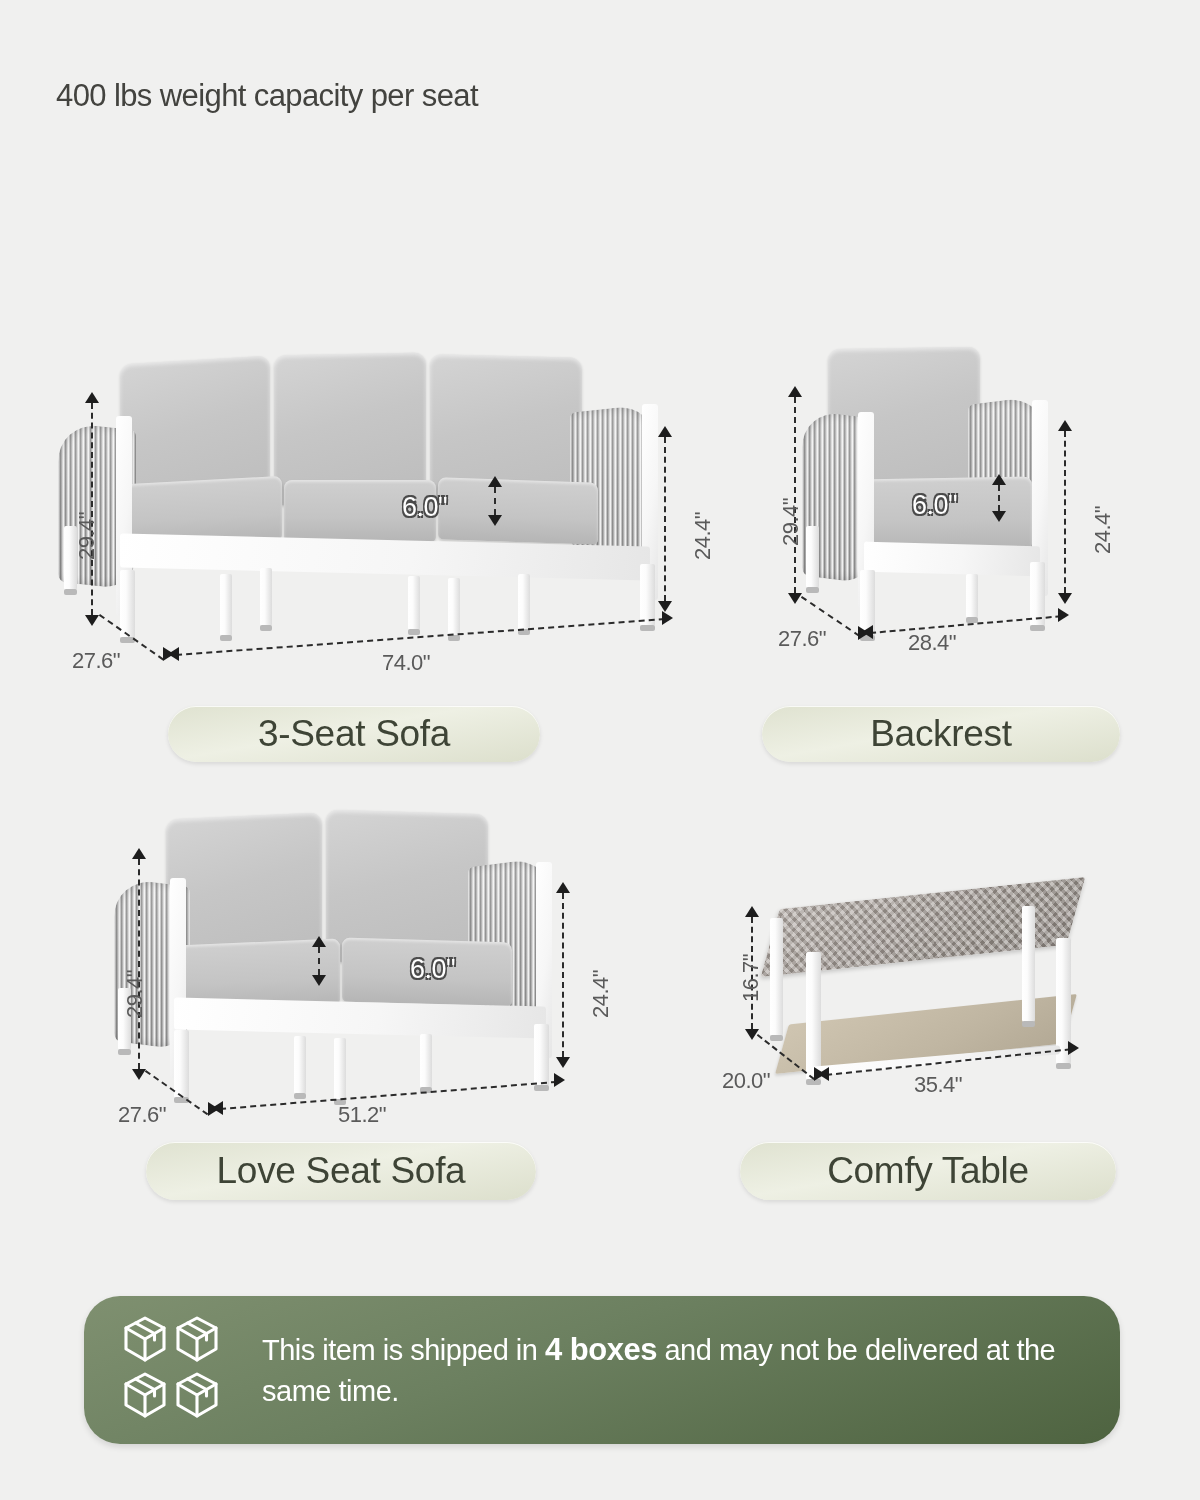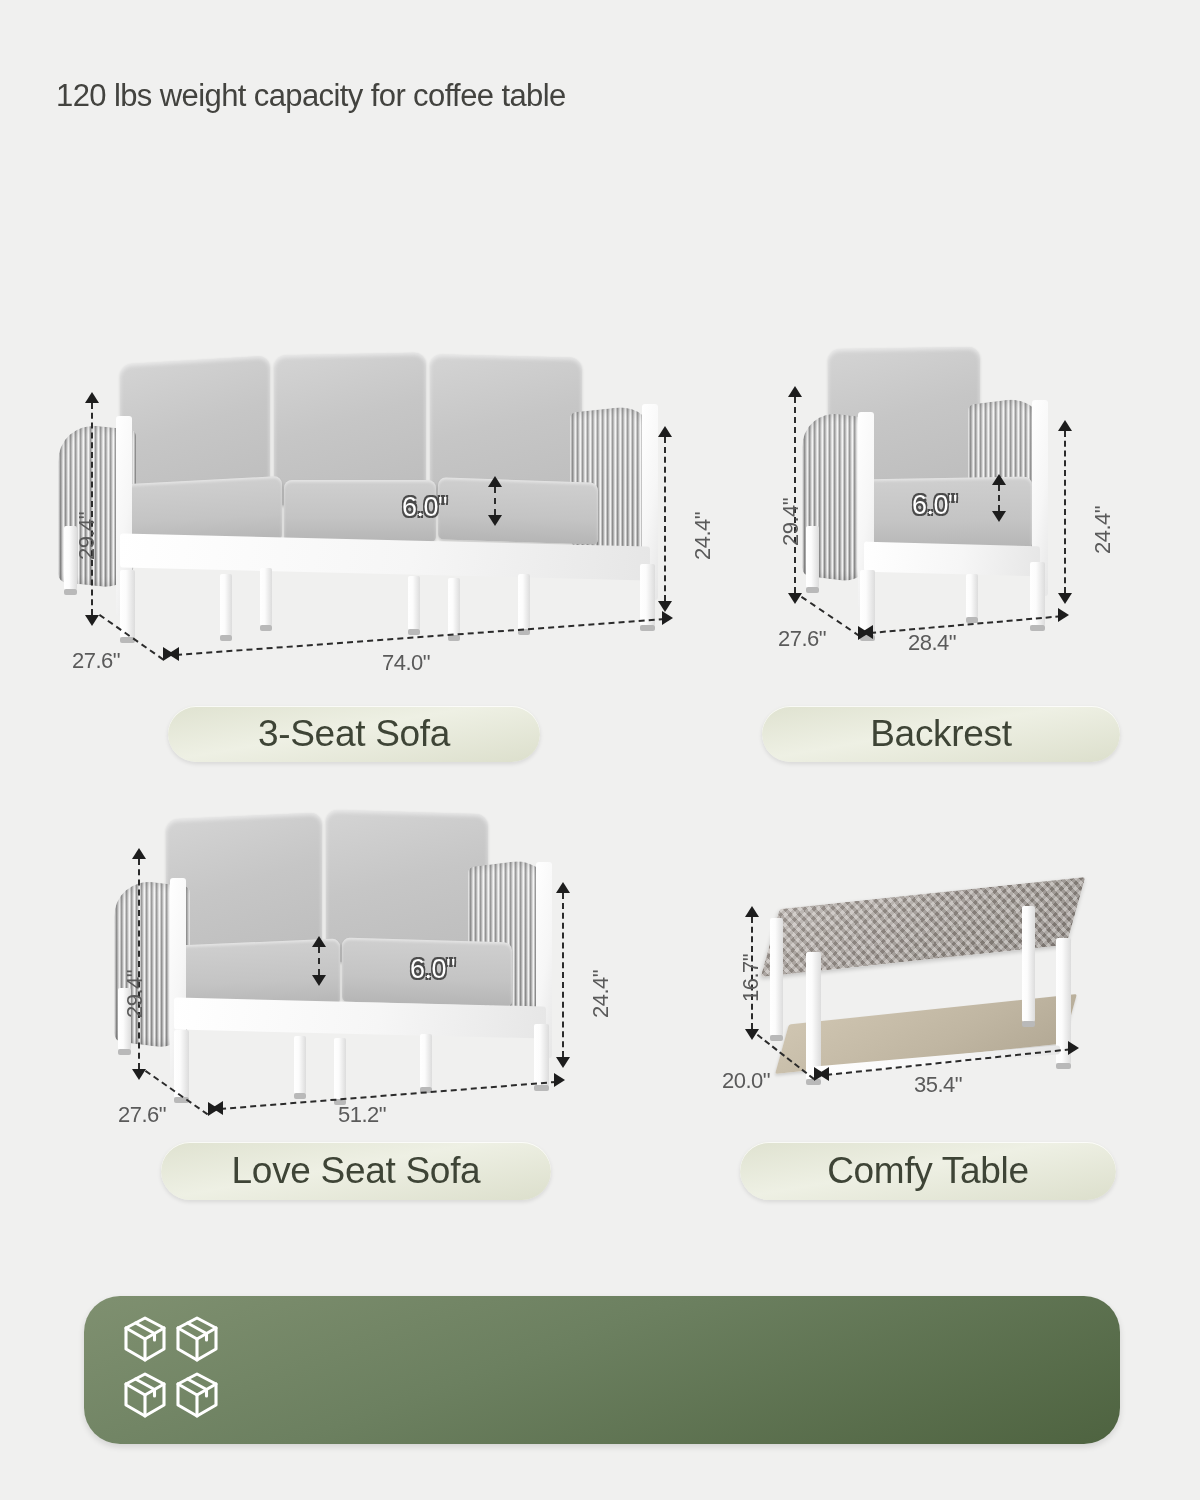--- a/index.html
+++ b/index.html
@@ -104,21 +104,21 @@
     display: flex; align-items: center; justify-content: center;
     background: linear-gradient(170deg,#dfe2d0 0%,#eef0e4 45%,#dcdfcc 100%);
     border-radius: 30px;
     box-shadow: 0 2px 4px rgba(0,0,0,.10), inset 0 1px 0 rgba(255,255,255,.8);
     font-size: 37px;
     color: #3e4436;
     letter-spacing: -0.3px;
   }
   #pill-sofa     { left: 168px; top: 706px; width: 372px; height: 56px; }
   #pill-armchair { left: 762px; top: 706px; width: 358px; height: 56px; }
-  #pill-loveseat { left: 161px; top: 1142px; width: 390px; height: 58px; }
+  #pill-loveseat { left: 146px; top: 1142px; width: 390px; height: 58px; }
   #pill-table    { left: 740px; top: 1142px; width: 376px; height: 58px; }
 
   
   #ship-banner {
     position: absolute; left: 84px; top: 1296px; width: 1036px; height: 148px;
     border-radius: 36px;
     background: linear-gradient(160deg,#7f9070 0%,#6c8060 42%,#4e6340 100%);
     display: flex; align-items: center; padding-left: 38px;
     box-shadow: 0 3px 6px rgba(0,0,0,.12);
   }
@@ -127,21 +127,21 @@
     margin-left: 36px; color: #ffffff; font-size: 29px;
     line-height: 1.38; letter-spacing: -0.5px;
   }
   #ship-text b { font-weight: bold; font-size: 31px; }
 </style>
 </head>
 <body>
 
 <div id="header">
   <div id="subtitle-block">
-    <div class="subtitle-line">120 lbs weight capacity for coffee table</div>
+    <div class="subtitle-line">400 lbs weight capacity per seat</div>
   </div>
 </div>
 
 <div class="panel" id="panel-sofa">
   <div class="stage">
 
     <div class="cushion" style="left:80px;  top:30px;  width:150px; height:150px; transform:skewY(-3.4deg);"></div>
     <div class="cushion" style="left:234px; top:24px;  width:152px; height:150px; transform:skewY(-1.2deg);"></div>
     <div class="cushion" style="left:390px; top:26px;  width:152px; height:152px; transform:skewY(1.4deg);"></div>
 
@@ -353,13 +353,16 @@
     <span>
       <svg width="46" height="50" viewBox="0 0 46 50" fill="none" stroke="#ffffff" stroke-width="3.1" stroke-linejoin="round" stroke-linecap="round">
         <path d="M23 4 L42 14 L42 35 L23 46 L4 35 L4 14 Z"></path>
         <path d="M4 14 L23 25 L42 14"></path>
         <path d="M23 25 L23 46"></path>
         <path d="M13.5 9 L32.5 19.5"></path>
         <path d="M32.5 19.5 L32.5 26"></path>
       </svg>
     </span>
   </div>
+  <div id="ship-text">
+    <span>This item is shipped in </span><b>4 boxes</b><span> and may not be delivered at the same time.</span>
+  </div>
 </div>
 
 </body></html>

